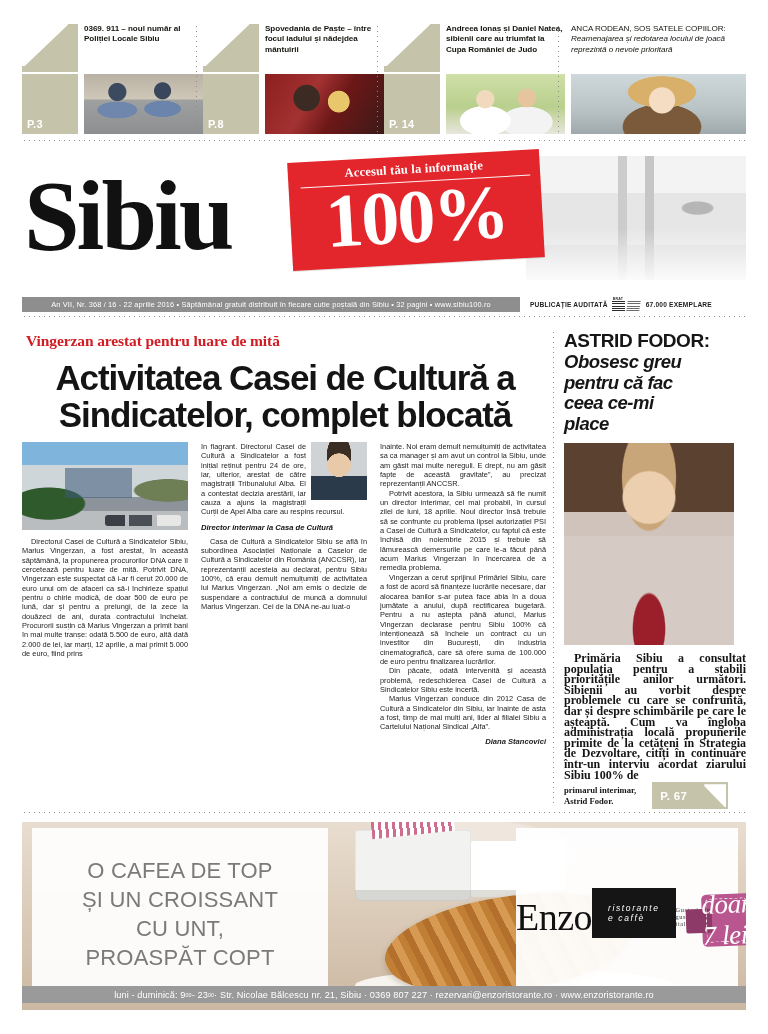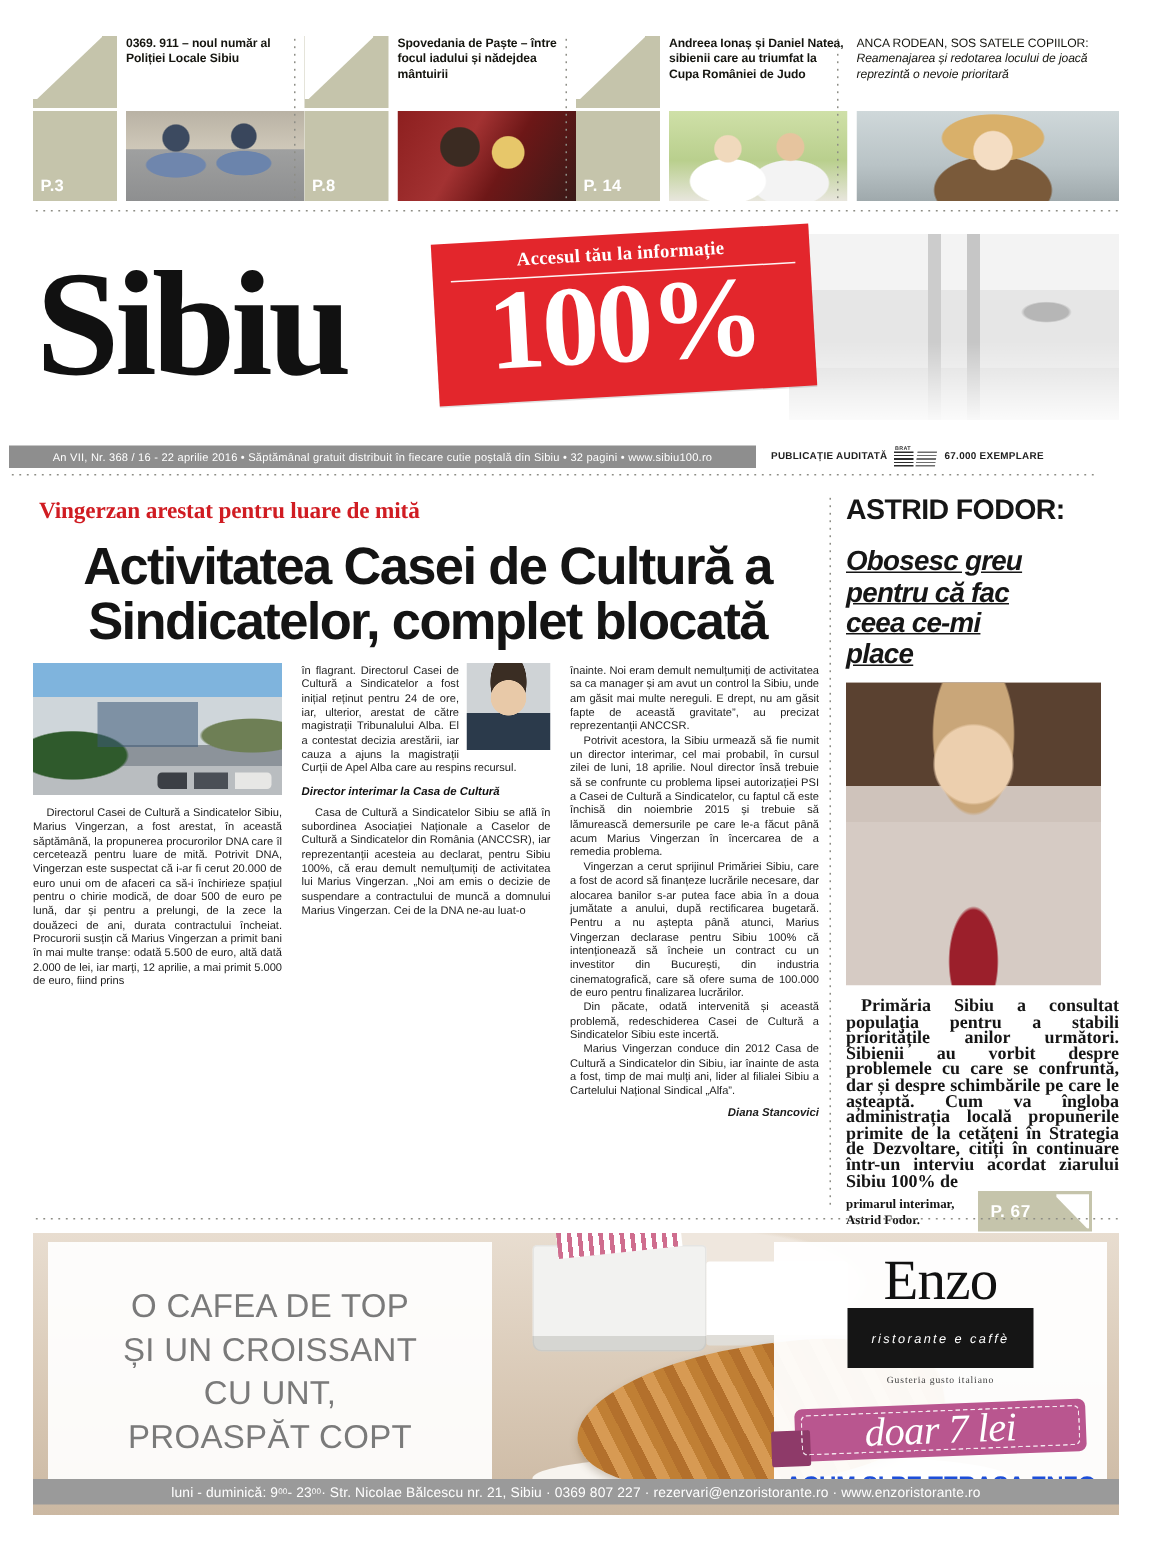--- a/index.html
+++ b/index.html
@@ -63,21 +63,21 @@
      line-height:100px;letter-spacing:-3px;color:#111;}
   .logo-box{position:absolute;left:268px;top:4px;width:252px;height:108px;background:#e3262c;transform:rotate(-3.2deg);
      box-shadow:0 1px 0 rgba(0,0,0,.12);}
   .logo-claim{position:absolute;left:0;right:0;top:6px;text-align:center;color:#ffffff;font-size:12.5px;font-weight:700;
      letter-spacing:.2px;font-family:"Liberation Serif",serif;}
   .logo-rule{position:absolute;left:12px;right:10px;top:25px;height:1.4px;background:#fff;opacity:.95;}
   .logo-100{position:absolute;left:0;right:0;top:22px;text-align:center;color:#fff;font-family:"Liberation Serif",serif;
      font-weight:700;font-size:76px;line-height:76px;letter-spacing:-2px;}
 
   
-  .metawrap{position:absolute;left:6px;top:297px;width:724px;height:16px;}
+  .metawrap{position:absolute;left:22px;top:297px;width:724px;height:16px;}
   .metabar{position:absolute;left:0;top:0;height:15px;width:498px;background:#8e8e8e;color:#fff;font-size:7.4px;
      display:flex;align-items:center;justify-content:center;letter-spacing:.15px;white-space:nowrap;}
   .metaright{position:absolute;left:508px;top:0;height:15px;display:flex;align-items:center;gap:4px;color:#1e1e1e;
      font-size:6.6px;font-weight:700;letter-spacing:.2px;}
   .brat{width:30px;height:13px;position:relative;}
   .brat:before{content:"";position:absolute;left:0;top:3px;width:13px;height:10px;
      background:repeating-linear-gradient(180deg,#2b2b2b 0 1px,#fff 1px 2.3px);}
   .brat:after{content:"";position:absolute;left:15px;top:3px;width:13px;height:10px;
      background:repeating-linear-gradient(180deg,#6e6e6e 0 1px,#fff 1px 2.3px);transform:skewX(-8deg);}
   .brat .bl{position:absolute;left:1px;top:-1px;font-size:3.6px;font-weight:700;color:#333;letter-spacing:.2px;}
@@ -112,21 +112,21 @@
   .ph-man{width:100%;height:100%;background:
      radial-gradient(circle at 50% 40%,#e8c9a8 0 26%,transparent 27%),
      radial-gradient(ellipse at 50% 22%,#3a2d23 0 30%,transparent 31%),
      linear-gradient(180deg,#cfd3d6 0 58%,#2b3a4b 58% 100%);}
   .subhead{font-weight:700;font-style:italic;font-size:7.6px;line-height:10px;margin:6px 0 4px;color:#111;}
   .byline{text-align:right;font-weight:700;font-style:italic;font-size:7.6px;margin-top:5px;}
 
   
   .sidebar{position:absolute;left:542px;top:0;width:182px;}
   .sb-name{font-size:19px;font-weight:700;letter-spacing:-.4px;color:#161616;line-height:21px;}
-  .sb-quote{font-size:18.5px;font-weight:700;font-style:italic;line-height:20.5px;letter-spacing:-.5px;color:#161616;margin-top:13px;text-decoration:underline;}
+  .sb-quote{font-size:18.5px;font-weight:700;font-style:italic;line-height:20.5px;letter-spacing:-.5px;color:#161616;margin-top:1px;}
   .sb-photo{margin-top:9px;width:170px;height:202px;overflow:hidden;position:relative;}
   .ph-astrid{position:absolute;inset:0;background:
      radial-gradient(circle at 50% 27%,#eccfae 0 15%,transparent 16%),
      radial-gradient(ellipse at 50% 17%,#c9a679 0 22%,transparent 23%),
      radial-gradient(ellipse at 50% 92%,#9b1f2b 0 13%,transparent 14%),
      linear-gradient(180deg,#5a4130 0 34%,transparent 34%),
      linear-gradient(180deg,#6b4c36 0 32%,#cfc3bb 32% 46%,#d6cbc4 46% 100%);}
   .sb-text{margin-top:8px;font-family:"Liberation Serif",serif;font-weight:700;font-size:12px;line-height:10.6px;
      text-align:justify;color:#151515;}
   .sb-text p{margin:0;text-indent:10px;}
@@ -149,21 +149,21 @@
      background:repeating-linear-gradient(90deg,#cf6d8e 0 3px,#fff 3px 7px);transform:rotate(-6deg);}
   .ad-cup2{position:absolute;left:62%;top:10%;width:13%;height:30%;background:linear-gradient(180deg,#fff 0 88%,#e0ded9 88% 100%);border-radius:2px;}
   .ad-croissant{position:absolute;left:50%;top:40%;width:34%;height:50%;border-radius:48% 46% 42% 52%;
      background:repeating-linear-gradient(72deg,#b3702c 0 7px,#d79a53 7px 15px,#c07f34 15px 22px);
      transform:rotate(-9deg);box-shadow:0 3px 6px rgba(80,50,20,.25);}
   .ad-plate{position:absolute;left:46%;top:78%;width:44%;height:18%;background:#f7f4ef;border-radius:50%;filter:blur(.4px);}
   .ad-left{position:absolute;left:10px;top:6px;width:296px;height:172px;background:rgba(255,255,255,.92);
      display:flex;flex-direction:column;align-items:center;justify-content:center;gap:5px;}
   .ad-left div{font-size:22px;color:#7a7a7a;letter-spacing:.2px;font-weight:400;line-height:24px;}
   .ad-right{position:absolute;right:8px;top:6px;width:222px;height:172px;background:rgba(255,255,255,.95);
-     display:flex;flex-direction:column;align-items:center;}
+     display:flex;flex-direction:row;align-items:center;}
   .enzo{font-family:"Liberation Serif",serif;font-size:38px;font-weight:400;color:#111;margin-top:6px;line-height:40px;letter-spacing:-.5px;}
   .enzo-sub{background:#151515;color:#fff;font-style:italic;font-size:8.5px;padding:15px 16px;letter-spacing:1.6px;margin-top:-2px;}
   .enzo-tag{font-family:"Liberation Serif",serif;font-size:6.4px;color:#3a3a3a;margin-top:5px;letter-spacing:.6px;}
   .ribbon{position:relative;margin-top:12px;width:194px;height:52px;background:#b9568f;transform:rotate(-2.2deg);
      border-radius:5px;display:flex;align-items:center;justify-content:center;}
   .ribbon:before{content:"";position:absolute;left:4px;top:4px;right:4px;bottom:4px;border:1.4px dashed rgba(255,255,255,.85);border-radius:4px;}
   .ribbon:after{content:"";position:absolute;left:-16px;top:14px;width:26px;height:24px;background:#8e3a69;border-radius:2px;z-index:-1;}
   .ribbon span{font-family:"Liberation Serif",serif;font-style:italic;color:#fff;font-size:27px;letter-spacing:-.4px;}
   .ad-cta{margin-top:11px;font-size:16px;font-weight:700;color:#1d4ed8;letter-spacing:-.2px;}
   .ad-foot{position:absolute;left:22px;top:986px;width:724px;height:17px;background:#9a9a9a;color:#fff;

